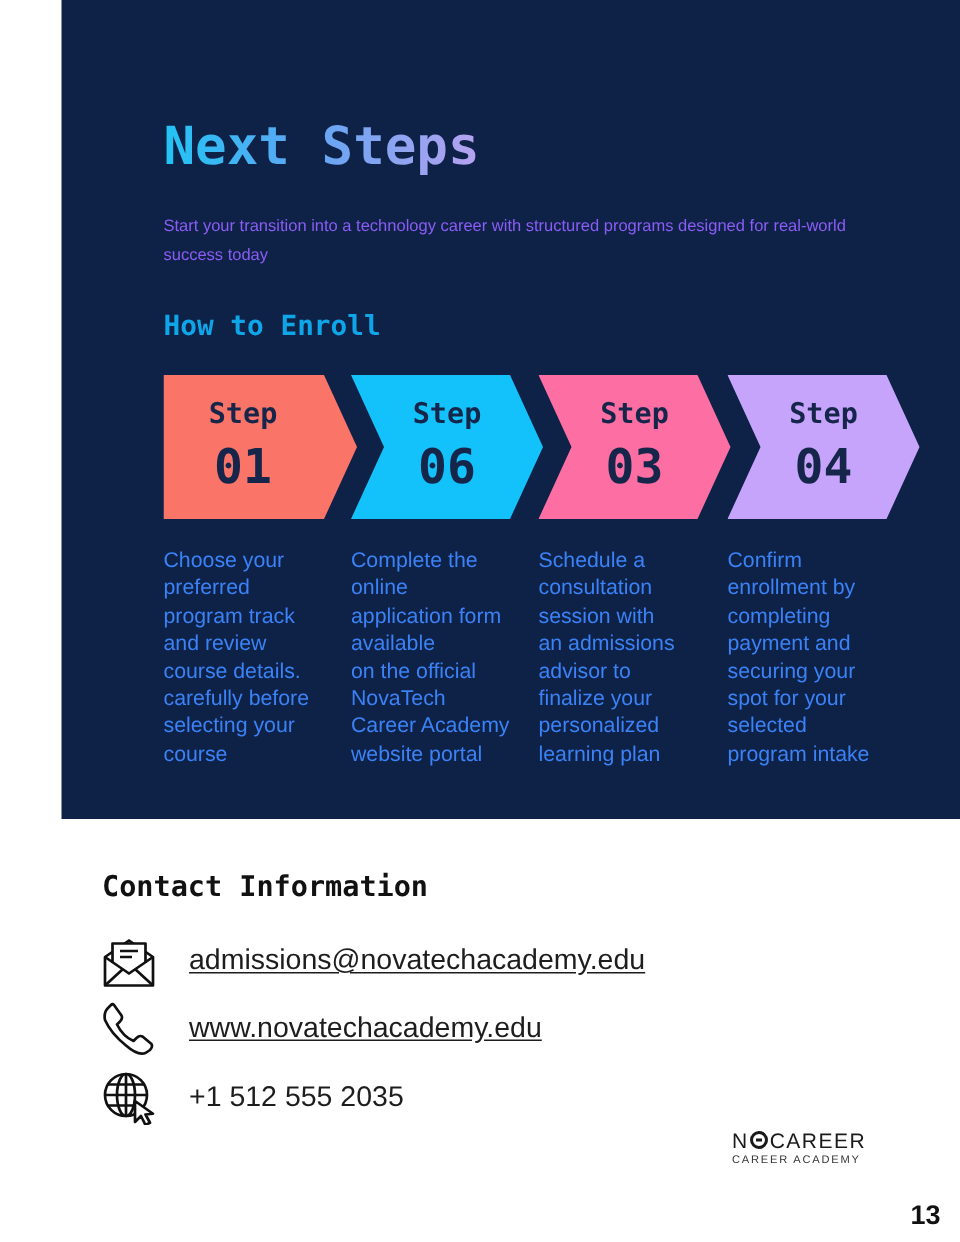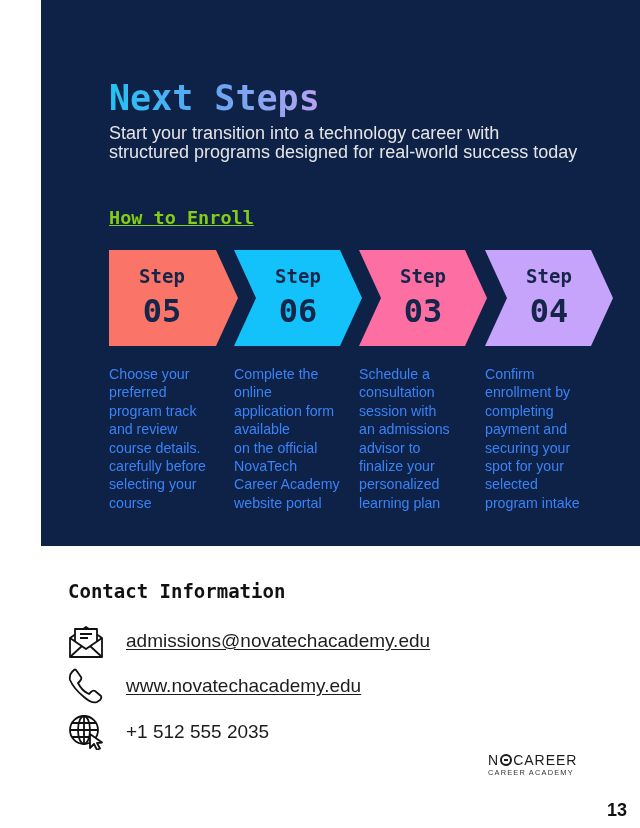--- a/index.html
+++ b/index.html
@@ -20,28 +20,28 @@
       position: absolute; left: 68px; top: 76px;
       font-family: "DejaVu Sans Mono", "Liberation Mono", monospace;
       font-weight: bold; font-size: 35px; letter-spacing: 0px;
       background: linear-gradient(90deg, #22c3f5 0%, #5fa6f2 45%, #b7a2f0 100%);
       -webkit-background-clip: text; background-clip: text;
       color: transparent;
       line-height: 44px;
       white-space: nowrap;
     }
     .subtitle {
-      position: absolute; left: 68px; top: 124px; width: 470px;
-      color: #e5e5e5; font-size: 18px; line-height: 18.5px;
+      position: absolute; left: 68px; top: 142px; width: 470px;
+      color: #8b5cf6; font-size: 11px; line-height: 18.5px;
     }
     .section-h {
       position: absolute; left: 68px; top: 206px;
       font-family: "DejaVu Sans Mono", "Liberation Mono", monospace;
-      font-weight: bold; font-size: 18.5px; color: #84cc16;
-      line-height: 24px; white-space: nowrap; text-decoration: underline;
+      font-weight: bold; font-size: 18.5px; color: #0ea5e9;
+      line-height: 24px; white-space: nowrap;
     }
 
     .chev-wrap { position: absolute; top: 250px; height: 96px; }
     .chev-wrap svg { position: absolute; left: 0; top: 0; }
     .chev-text {
       position: absolute; top: 0; height: 96px;
       display: flex; flex-direction: column; align-items: center; justify-content: center;
       font-family: "DejaVu Sans Mono", "Liberation Mono", monospace;
       color: #15264a; font-weight: bold;
     }
@@ -119,21 +119,21 @@
   <div class="subtitle">Start your transition into a technology career with structured programs designed for real-world success today</div>
 
   <div class="section-h">How to Enroll</div>
 
   <div class="chev-wrap" style="left:68px;width:130px;">
     <svg width="130" height="96" viewBox="0 0 130 96">
       <polygon points="0,0 107,0 129,48 107,96 0,96" fill="#fb7468"></polygon>
     </svg>
     <div class="chev-text" style="left:0;width:106px;">
       <span class="s">Step</span>
-      <span class="n">05</span>
+      <span class="n">01</span>
     </div>
   </div>
 
   <div class="chev-wrap" style="left:193px;width:130px;">
     <svg width="130" height="96" viewBox="0 0 130 96">
       <polygon points="0,0 106,0 128,48 106,96 0,96 22,48" fill="#13c1fb"></polygon>
     </svg>
     <div class="chev-text" style="left:14px;width:100px;">
       <span class="s">Step</span>
       <span class="n">06</span>

